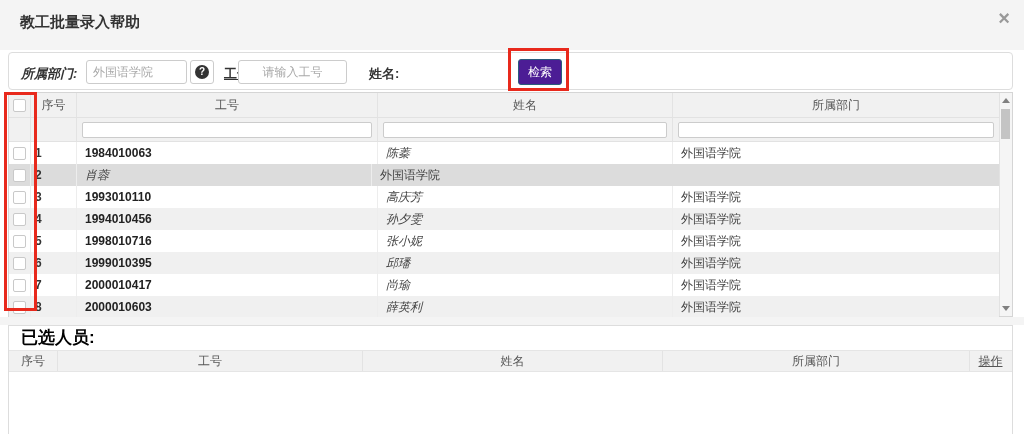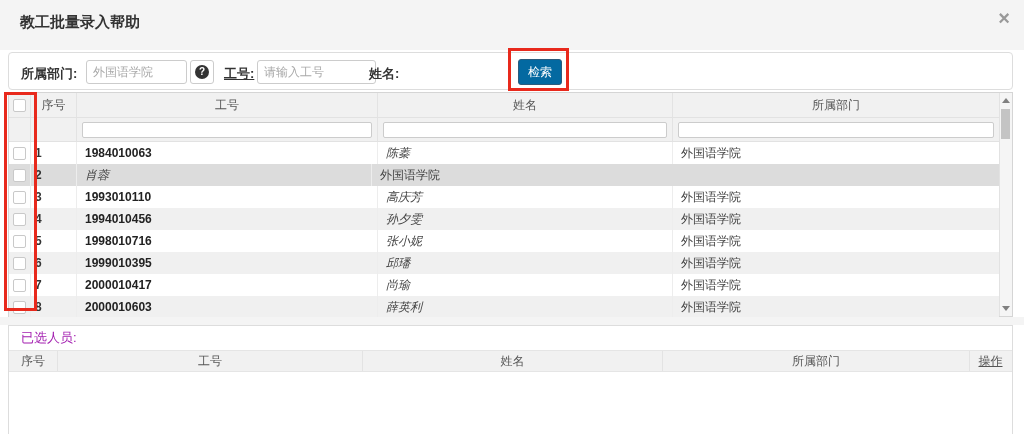--- a/index.html
+++ b/index.html
@@ -13,30 +13,30 @@
   .close-x{ position:absolute; right:8px; top:6px; width:24px; height:24px; font-size:20px;
             color:#999; text-align:center; line-height:24px; cursor:pointer; font-weight:bold; }
 
   
   .gap-strip{ position:absolute; left:0; top:317px; width:1024px; height:8px; background:#f4f4f4; }
 
   
   .filter-panel{ position:absolute; left:8px; top:52px; width:1005px; height:38px;
                  background:#fff; border:1px solid #ddd; border-radius:4px; }
   .flabel{ position:absolute; top:12px; font-size:13px; font-weight:bold; color:#333; white-space:nowrap; }
-  .lab-dept{ left:12px; } .lab-id{ left:215px;text-decoration:underline; } .lab-name{ left:360px; }
+  .lab-dept{ left:12px;font-style:italic; } .lab-id{ left:215px;text-decoration:underline; } .lab-name{ left:360px; }
   .ftext{ position:absolute; top:7px; height:24px; border:1px solid #ccc; border-radius:3px;
           padding:0 6px; font-size:12px; color:#333; background:#fff; }
   .ftext::placeholder{ color:#a9a9a9; }
-  .in-dept{ left:77px; width:101px; } .in-id{ left:248px; width:119px; } .in-name{ left:392px; width:100px; }
+  .in-dept{ left:77px; width:101px; } .in-id{ left:229px; width:109px;text-align:center; } .in-name{ left:392px; width:100px; }
   .help-btn{ position:absolute; left:181px; top:7px; width:24px; height:24px; border:1px solid #ccc;
              border-radius:3px; background:#fff; display:flex; align-items:center; justify-content:center; cursor:pointer; }
   .help-circle{ width:14px; height:14px; border-radius:50%; background:#333; color:#fff;
                 font-size:10px; line-height:14px; text-align:center; font-weight:bold; }
-  .search-btn{ position:absolute; left:509px; top:6px; width:44px; height:26px; background:#0369a1;
+  .search-btn{ position:absolute; left:509px; top:6px; width:44px; height:26px; background:#4c1d95;
                color:#fff; border:1px solid #2c5b7c; border-radius:3px; font-size:12px; cursor:pointer; }
 
   
   .stable{ position:absolute; left:8px; top:92px; width:1005px; height:225px;
            border:1px solid #d5d5d5; background:#fff; }
   .thead,.tfilter,.trow{ display:flex; width:990px; }
   .thead{ height:25px; background:#f1f1f1; border-bottom:1px solid #e2e2e2; }
   .tfilter{ height:24px; background:#f1f1f1; border-bottom:1px solid #e2e2e2; }
   .trow{ height:22px; background:#fff; cursor:pointer; }
   .trow.alt{ background:#f0f0f0; }
@@ -70,21 +70,21 @@
   .thumb{ position:absolute; top:16px; left:1px; width:9px; height:30px; background:#c4c4c4; }
 
   
   .annot{ position:absolute; border:3px solid #e8291c; pointer-events:none; background:transparent; }
   .annot-left{ left:4px; top:92px; width:33px; height:219px; }
   .annot-search{ left:508px; top:48px; width:61px; height:43px; }
 
   
   .sel-panel{ position:absolute; left:8px; top:325px; width:1005px; height:109px;
               background:#fff; border:1px solid #ddd; border-bottom:none; }
-  .sel-title{ height:24px; line-height:24px; padding-left:12px; font-size:13px; font-weight:normal; color:#a21caf; }
+  .sel-title{ height:24px; line-height:24px; padding-left:12px; font-size:17px; font-weight:bold; color:#000000; }
   .sel-head{ display:flex; height:22px; background:#f1f1f1; border-top:1px solid #e5e5e5;
              border-bottom:1px solid #e5e5e5; }
   .sh{ display:flex; align-items:center; justify-content:center; font-size:12px; color:#555;
        border-right:1px solid #e3e3e3; }
   .sh:last-child{ border-right:none;text-decoration:underline; }
   .s0{ width:49px; } .s1{ width:305px; } .s2{ width:300px; } .s3{ width:307px; } .s4{ width:41px; }
   .sel-body{ background:#fff; height:61px; }
 </style>
 </head>
 <body>

